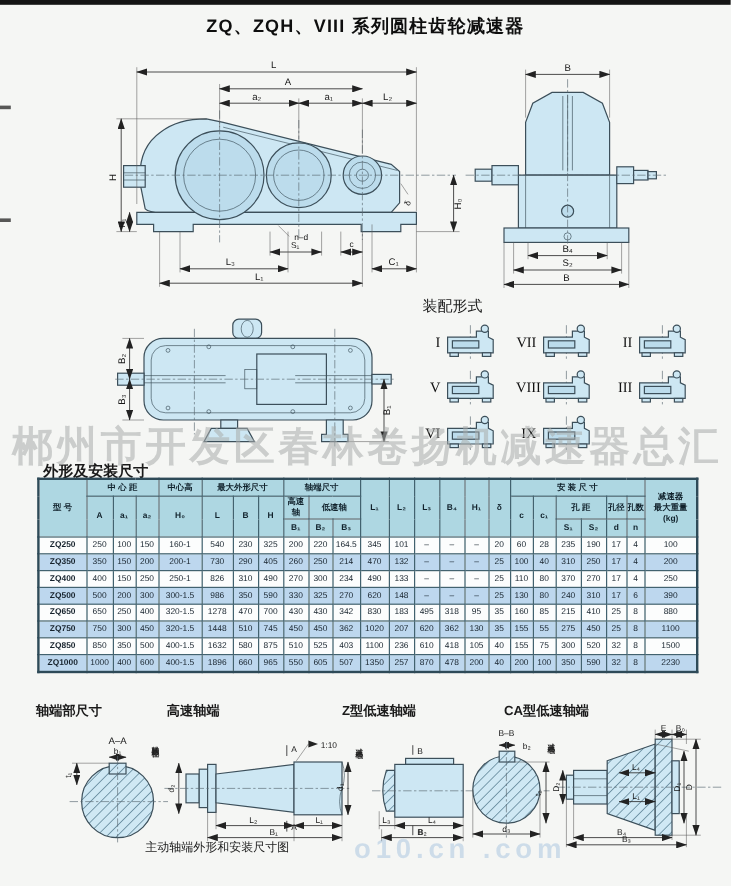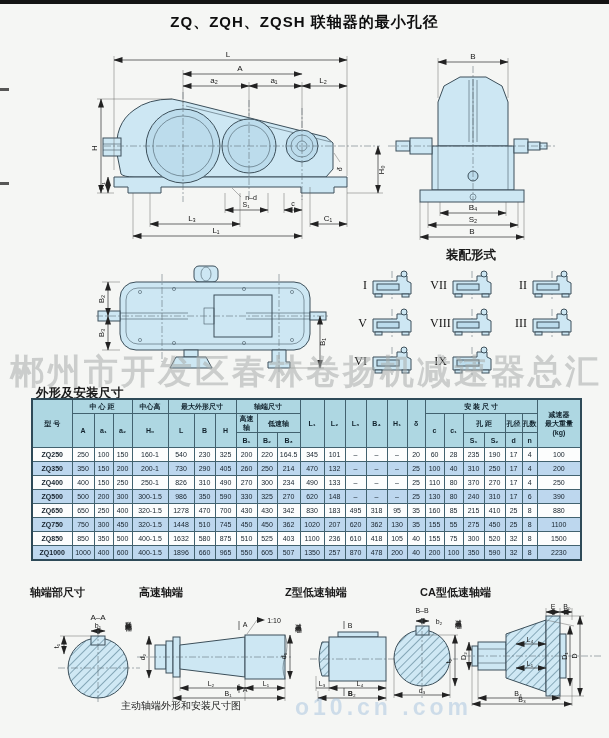--- a/index.html
+++ b/index.html
@@ -23,21 +23,21 @@
   svg .ext{stroke:#5a5a5a;stroke-width:.45;fill:none;}
   svg .cl{stroke:#5c6b74;stroke-width:.55;stroke-dasharray:7 2 2 2;fill:none;}
   svg text{font-family:"Liberation Sans",sans-serif;font-size:8px;fill:#161616;text-anchor:middle;}
   svg text.sm{font-size:7px;}
   svg .hatched{fill:url(#hatch);stroke:#3c4f5a;stroke-width:1;}
 
   .vnote{
     writing-mode:vertical-rl;text-orientation:upright;
     font-size:6.5px;color:#222;letter-spacing:.5px;line-height:1;
   }
-  #assembly-title{left:352px;top:247px;width:238px;text-align:center;font-size:12.5px;font-weight:bold;}
+  #assembly-title{left:352px;top:247px;width:238px;font-size:12.5px;font-weight:normal;}
   #assembly-grid{left:350px;top:266px;width:240px;display:grid;grid-template-columns:repeat(3,1fr);grid-auto-rows:38px;align-items:center;}
   .asm-cell{display:flex;align-items:center;gap:2px;}
   .asm-label{font-family:"Liberation Serif",serif;font-size:12px;width:17px;text-align:right;color:#111;}
 
   #watermark-main{
     left:10px;top:349px;width:599px;text-align:left;white-space:nowrap;
     font-size:34px;font-weight:bold;letter-spacing:3px;
     color:#a9adac;opacity:.55;z-index:30;pointer-events:none;
   }
   #watermark-bottom{
@@ -73,21 +73,21 @@
       <rect width="6" height="6" fill="#cfe8f4"></rect>
       <line x1="0" y1="0" x2="0" y2="6" stroke="#4a7286" stroke-width="1.1"></line>
     </pattern>
   </defs>
 </svg>
 
 <div id="topbar" class="abs"></div>
 <div class="abs edge-dash" style="top:88px"></div>
 <div class="abs edge-dash" style="top:182px"></div>
 
-<div id="page-title" class="abs">ZQ、ZQH、ZQSH 联轴器的最小孔径</div>
+<div id="page-title" class="abs">ZQ、ZQH、VIII 系列圆柱齿轮减速器</div>
 
 <svg id="svg-side" class="abs" style="left:88px;top:50px" width="302" height="196" viewBox="0 0 302 196">
   <g>
     <path class="outline" d="M33 124 L29 104 Q26 74 46 60 Q60 49 84 49 L98 52 L238 87 L245 93 L245 119 L238 127 L46 127 Q36 127 33 124 Z"></path>
     <path class="outline" d="M26 127 L259 127 L259 137 L246 137 L246 143 L213 143 L213 137 L73 137 L73 143 L40 143 L40 137 L26 137 Z"></path>
     <rect class="outline" x="15" y="88" width="18" height="18"></rect>
     <line class="thin" x1="15" y1="94" x2="33" y2="94"></line>
     <line class="thin" x1="15" y1="100" x2="33" y2="100"></line>
     <line class="thin" x1="98" y1="56" x2="243" y2="92"></line>
     <circle class="outline2" cx="95" cy="96" r="37"></circle>

